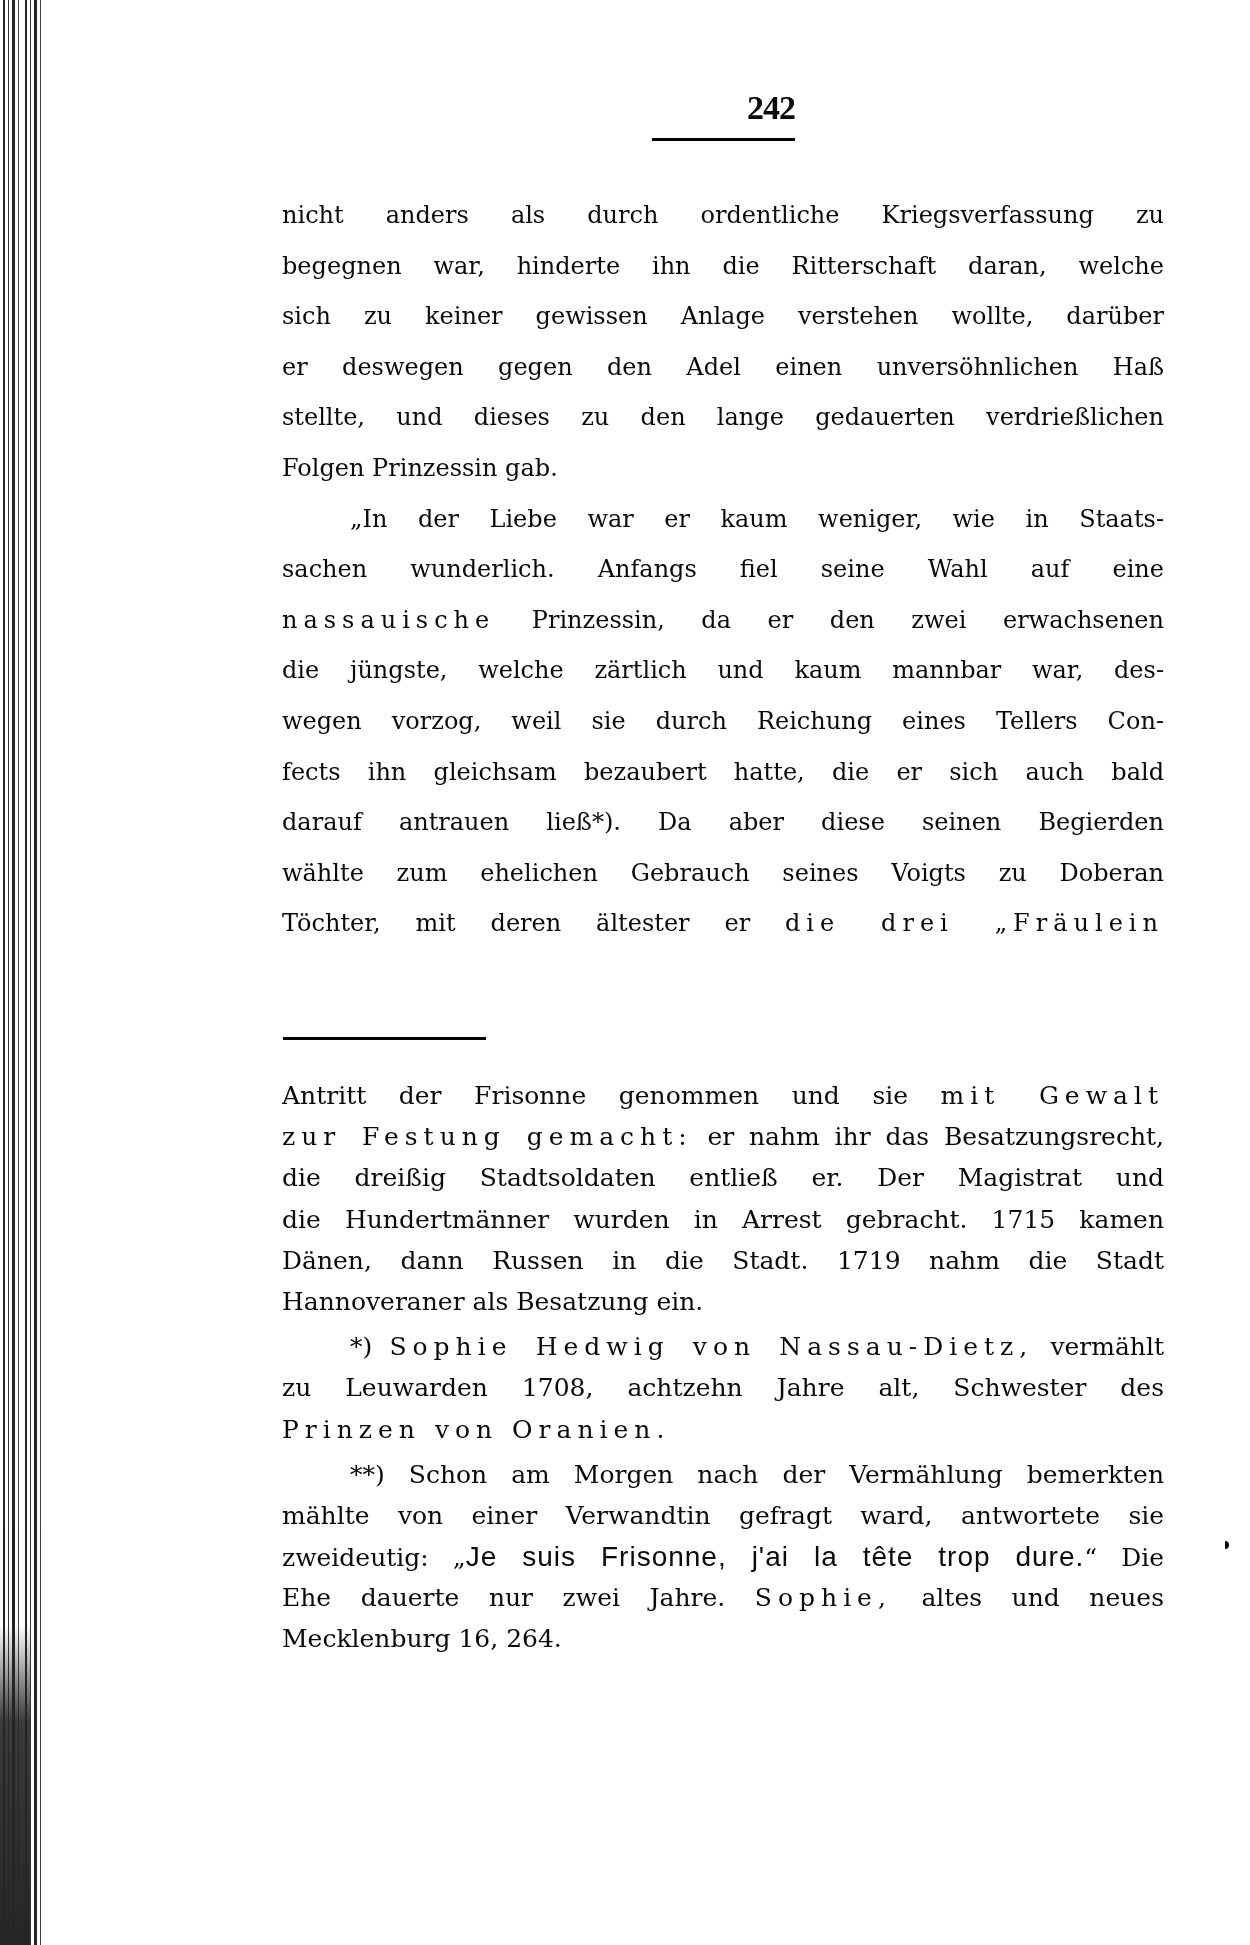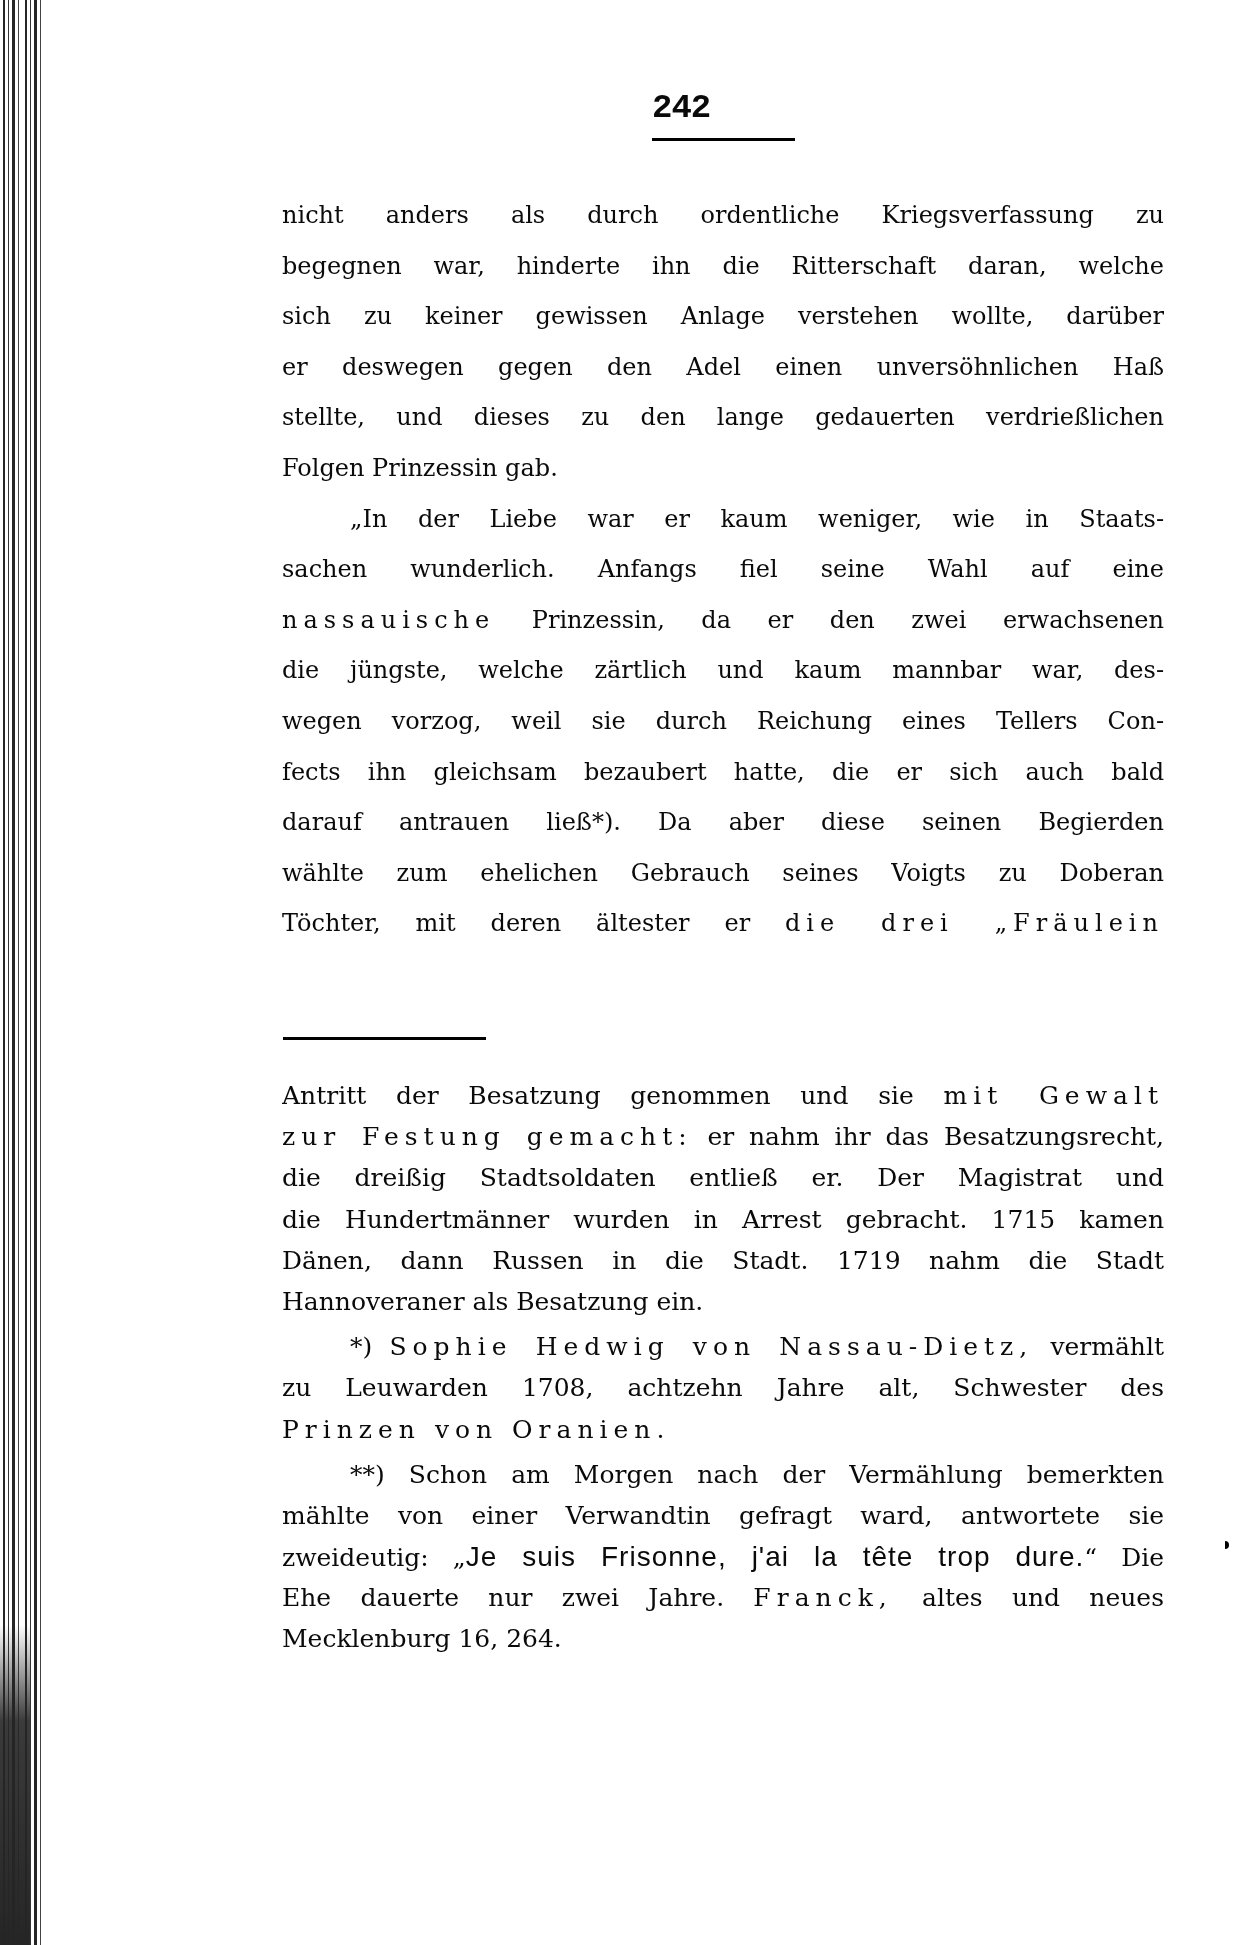--- a/index.html
+++ b/index.html
@@ -51,22 +51,22 @@
       width: 4px;
       height: 8px;
       background: #000;
       border-radius: 0 4px 4px 0;
     }
     .page-number {
       position: absolute;
       left: 652px;
       top: 88px;
       width: 143px;
-      text-align: left;
-      font-family: Liberation Mono, monospace;
+      text-align: right;
+      font-family: Liberation Serif, serif;
       font-weight: bold;
       font-size: 34px;
       line-height: 40px;
       letter-spacing: -1px;
     }
     .page-rule {
       position: absolute;
       left: 652px;
       top: 138px;
       width: 143px;
@@ -163,29 +163,29 @@
   <span class="line">fects ihn gleichsam bezaubert hatte, die er sich auch bald</span>
   <span class="line">darauf antrauen ließ*). Da aber diese seinen Begierden</span>
   <span class="line">wählte zum ehelichen Gebrauch seines Voigts zu Doberan</span>
   <span class="line"><span>Töchter, mit deren ältester er</span> <span class="spaced">die drei „Fräulein</span></span>
 </div>
 
 <div class="fn-rule"></div>
 
 <div class="footnotes">
 
-  <span class="fline"><span>Antritt der Besatzung genommen und sie</span> <span class="spaced">mit Gewalt</span></span>
+  <span class="fline"><span>Antritt der Frisonne genommen und sie</span> <span class="spaced">mit Gewalt</span></span>
   <span class="fline"><span class="spaced">zur Festung gemacht:</span> <span>er nahm ihr das Besatzungsrecht,</span></span>
   <span class="fline">die dreißig Stadtsoldaten entließ er. Der Magistrat und</span>
   <span class="fline">die Hundertmänner wurden in Arrest gebracht. 1715 kamen</span>
   <span class="fline">Dänen, dann Russen in die Stadt. 1719 nahm die Stadt</span>
   <span class="fline last">Hannoveraner als Besatzung ein.</span>
 
   <span class="fline indent block-gap"><span>*)</span> <span class="spaced">Sophie Hedwig von Nassau-Dietz,</span> <span>vermählt</span></span>
   <span class="fline">zu Leuwarden 1708, achtzehn Jahre alt, Schwester des</span>
   <span class="fline last"><span class="spaced">Prinzen von Oranien.</span></span>
 
   <span class="fline indent block-gap">**) Schon am Morgen nach der Vermählung bemerkten</span>
   <span class="fline">mählte von einer Verwandtin gefragt ward, antwortete sie</span>
   <span class="fline"><span>zweideutig: „</span><span class="latin">Je suis Frisonne, j'ai la tête trop dure.</span><span>“ Die</span></span>
-  <span class="fline"><span>Ehe dauerte nur zwei Jahre.</span> <span class="spaced">Franck,</span> <span>altes und neues</span></span>
+  <span class="fline"><span>Ehe dauerte nur zwei Jahre.</span> <span class="spaced">Sophie,</span> <span>altes und neues</span></span>
   <span class="fline last">Mecklenburg 16, 264.</span>
 </div>
 
 </body></html>

